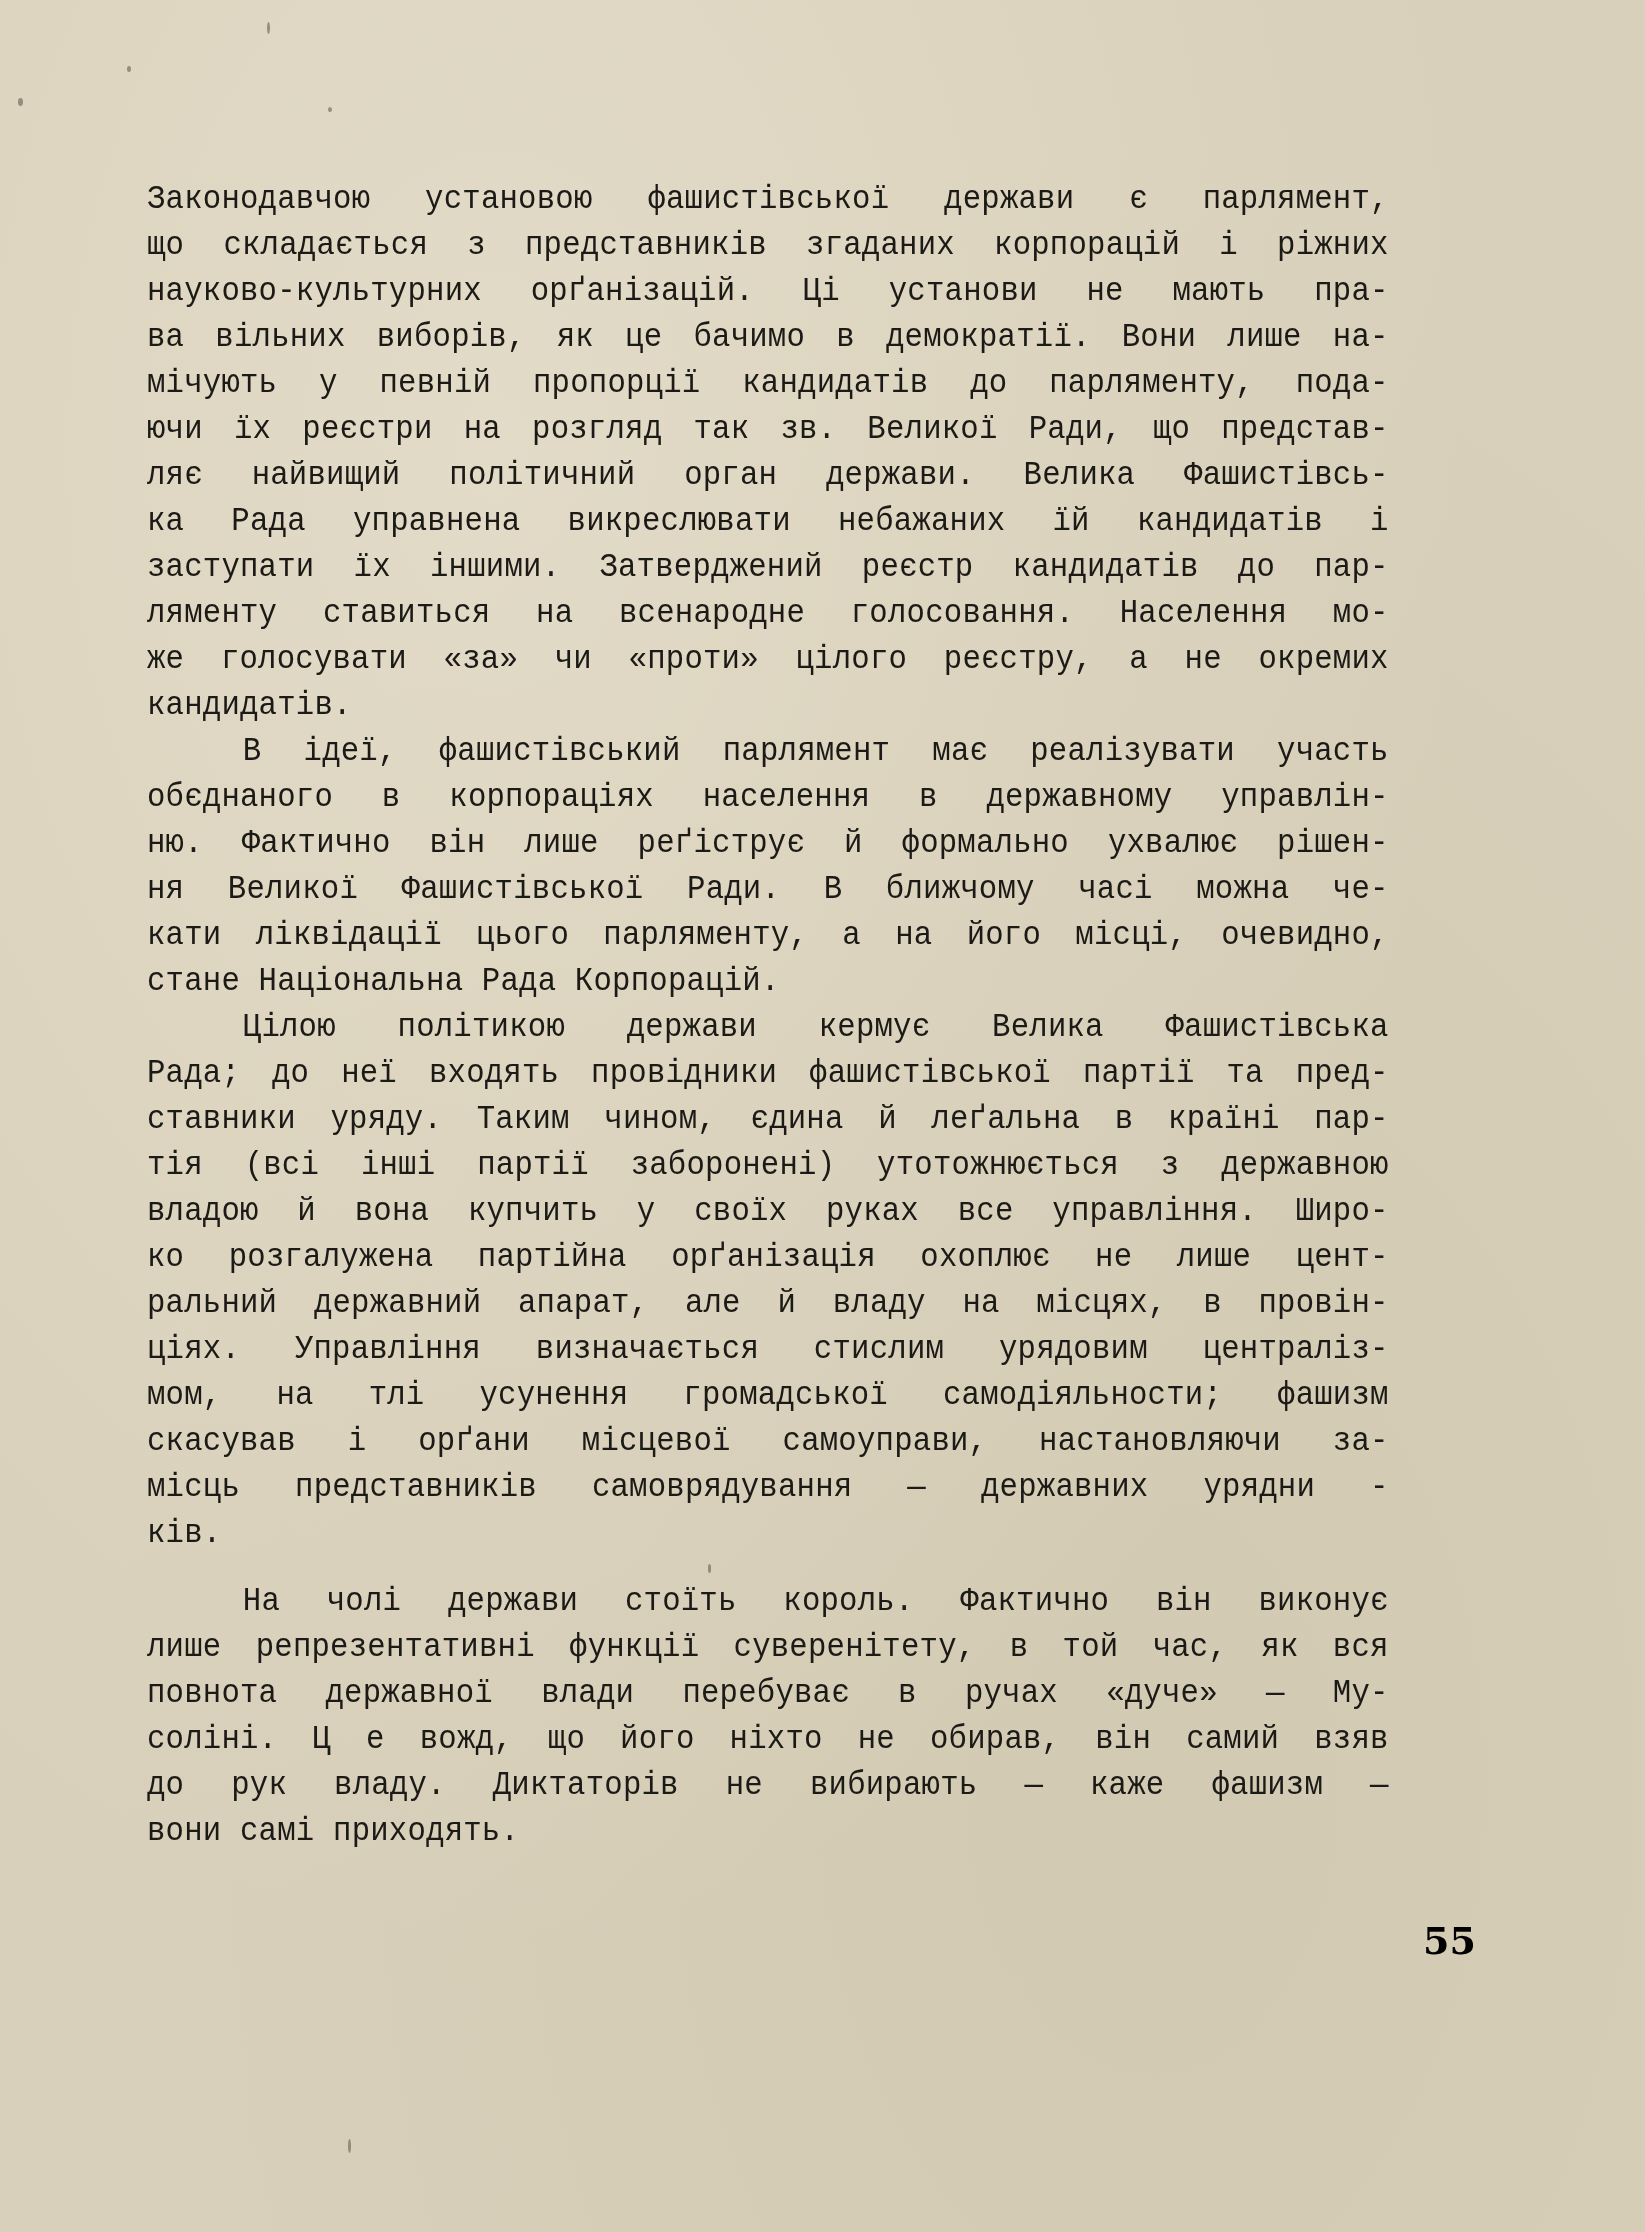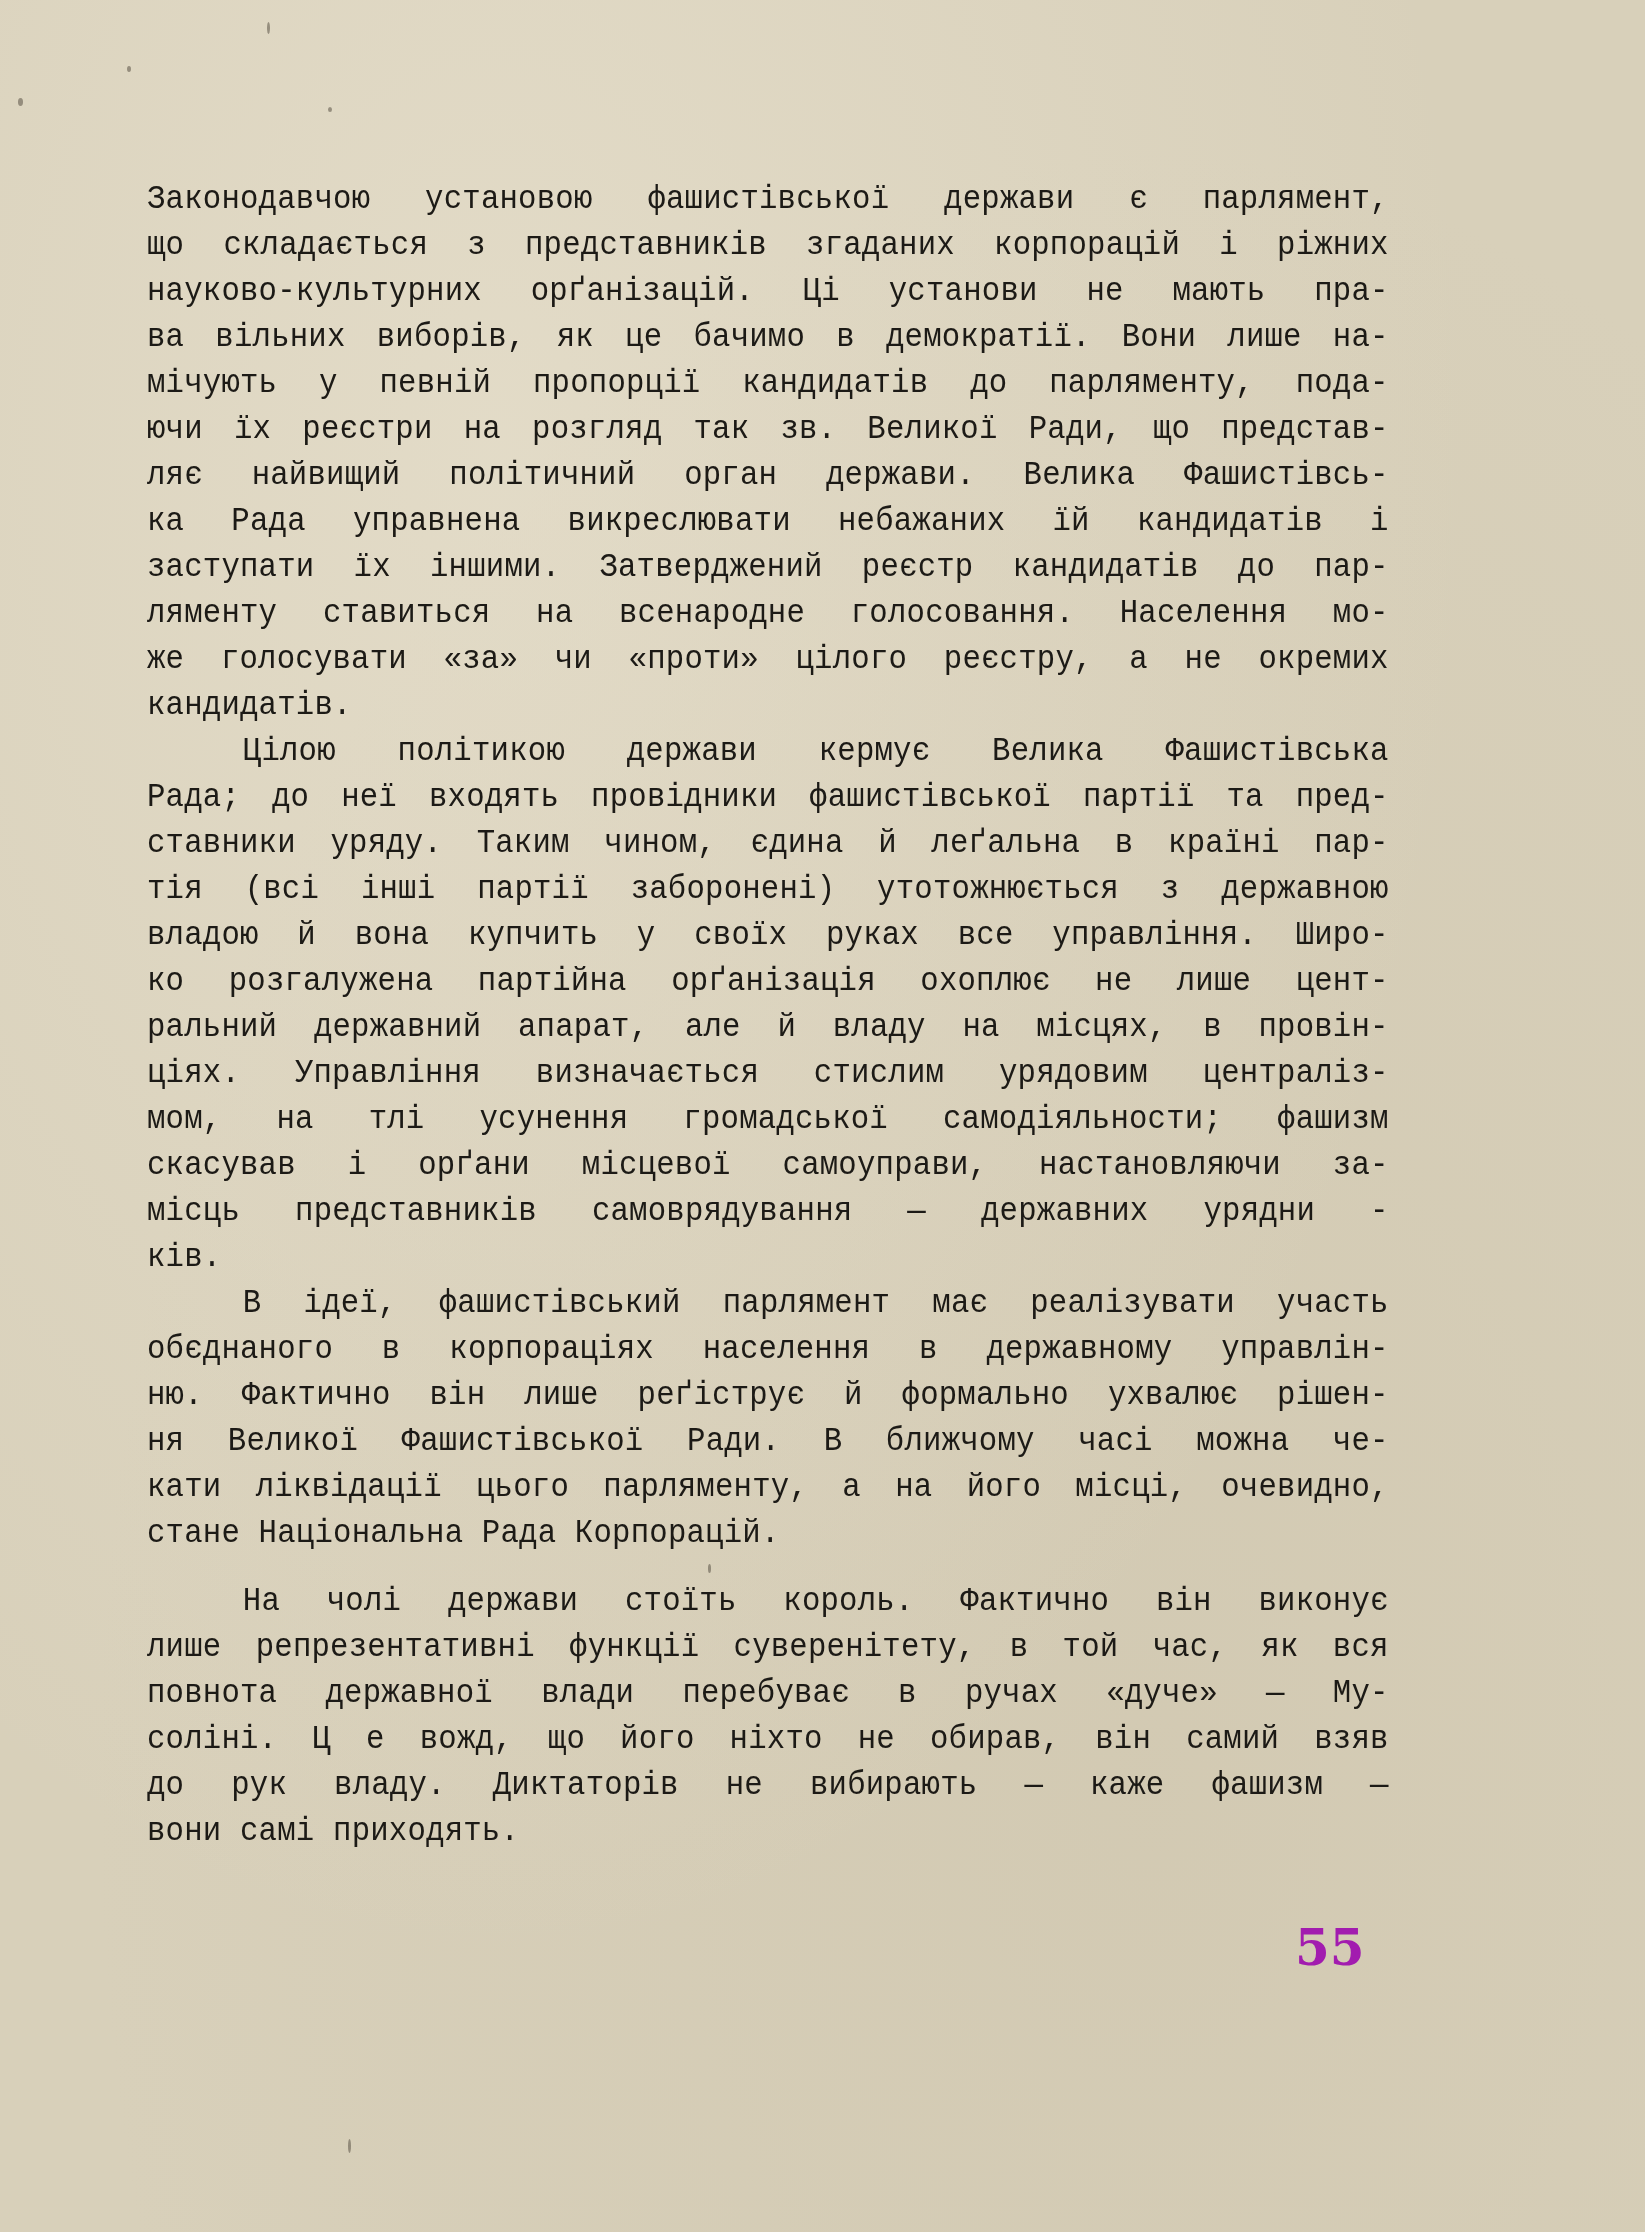--- a/index.html
+++ b/index.html
@@ -35,23 +35,23 @@
     white-space: nowrap;
     transform: scaleX(0.93);
     transform-origin: left center;
     width: 107.5%;
   }
   .line.last { text-align-last: left; }
   .line.indent { padding-left: 103px; box-sizing: border-box; }
   .para-gap { height: 22px; }
   .page-number {
     position: absolute;
-    left: 1295px; top: 1918px;
-    font-size: 50px; font-weight: bold;
-    color: #a21caf;
+    left: 1423px; top: 1918px;
+    font-size: 38px; font-weight: bold;
+    color: #000000;
     font-family: "DejaVu Serif", serif;
   }
   .speck { position: absolute; background: #5a5246; border-radius: 50%; opacity: 0.55; }
 </style>
 </head>
 <body>
 
 <div class="paper"></div>
 
 <div class="speck" style="left:18px;top:98px;width:5px;height:8px;"></div>
@@ -70,40 +70,40 @@
       <span class="line">мічують у певній пропорції кандидатів до парляменту, пода-</span>
       <span class="line">ючи їх реєстри на розгляд так зв. Великої Ради, що представ-</span>
       <span class="line">ляє найвищий політичний орган держави. Велика Фашистівсь-</span>
       <span class="line">ка Рада управнена викреслювати небажаних їй кандидатів і</span>
       <span class="line">заступати їх іншими. Затверджений реєстр кандидатів до пар-</span>
       <span class="line">ляменту ставиться на всенародне голосовання. Населення мо-</span>
       <span class="line">же голосувати «за» чи «проти» цілого реєстру, а не окремих</span>
       <span class="line last">кандидатів.</span>
     </div>
     <div>
+      <span class="line indent">В ідеї, фашистівський парлямент має реалізувати участь</span>
+      <span class="line">обєднаного в корпораціях населення в державному управлін-</span>
+      <span class="line">ню. Фактично він лише реґіструє й формально ухвалює рішен-</span>
+      <span class="line">ня Великої Фашистівської Ради. В ближчому часі можна че-</span>
+      <span class="line">кати ліквідації цього парляменту, а на його місці, очевидно,</span>
+      <span class="line last">стане Національна Рада Корпорацій.</span>
+    </div>
+    <div>
       <span class="line indent">Цілою політикою держави кермує Велика Фашистівська</span>
       <span class="line">Рада; до неї входять провідники фашистівської партії та пред-</span>
       <span class="line">ставники уряду. Таким чином, єдина й леґальна в країні пар-</span>
       <span class="line">тія (всі інші партії заборонені) утотожнюється з державною</span>
       <span class="line">владою й вона купчить у своїх руках все управління. Широ-</span>
       <span class="line">ко розгалужена партійна орґанізація охоплює не лише цент-</span>
       <span class="line">ральний державний апарат, але й владу на місцях, в провін-</span>
       <span class="line">ціях. Управління визначається стислим урядовим централіз-</span>
       <span class="line">мом, на тлі усунення громадської самодіяльности; фашизм</span>
       <span class="line">скасував і орґани місцевої самоуправи, настановляючи за-</span>
       <span class="line">місць представників самоврядування — державних урядни -</span>
       <span class="line last">ків.</span>
-    </div>
-    <div>
-      <span class="line indent">В ідеї, фашистівський парлямент має реалізувати участь</span>
-      <span class="line">обєднаного в корпораціях населення в державному управлін-</span>
-      <span class="line">ню. Фактично він лише реґіструє й формально ухвалює рішен-</span>
-      <span class="line">ня Великої Фашистівської Ради. В ближчому часі можна че-</span>
-      <span class="line">кати ліквідації цього парляменту, а на його місці, очевидно,</span>
-      <span class="line last">стане Національна Рада Корпорацій.</span>
     </div>
     <div class="para-gap"></div>
     <div>
       <span class="line indent">На чолі держави стоїть король. Фактично він виконує</span>
       <span class="line">лише репрезентативні функції суверенітету, в той час, як вся</span>
       <span class="line">повнота державної влади перебуває в ручах «дуче» — Му-</span>
       <span class="line">соліні. Ц е вожд, що його ніхто не обирав, він самий взяв</span>
       <span class="line">до рук владу. Диктаторів не вибирають — каже фашизм —</span>
       <span class="line last">вони самі приходять.</span>
     </div>

